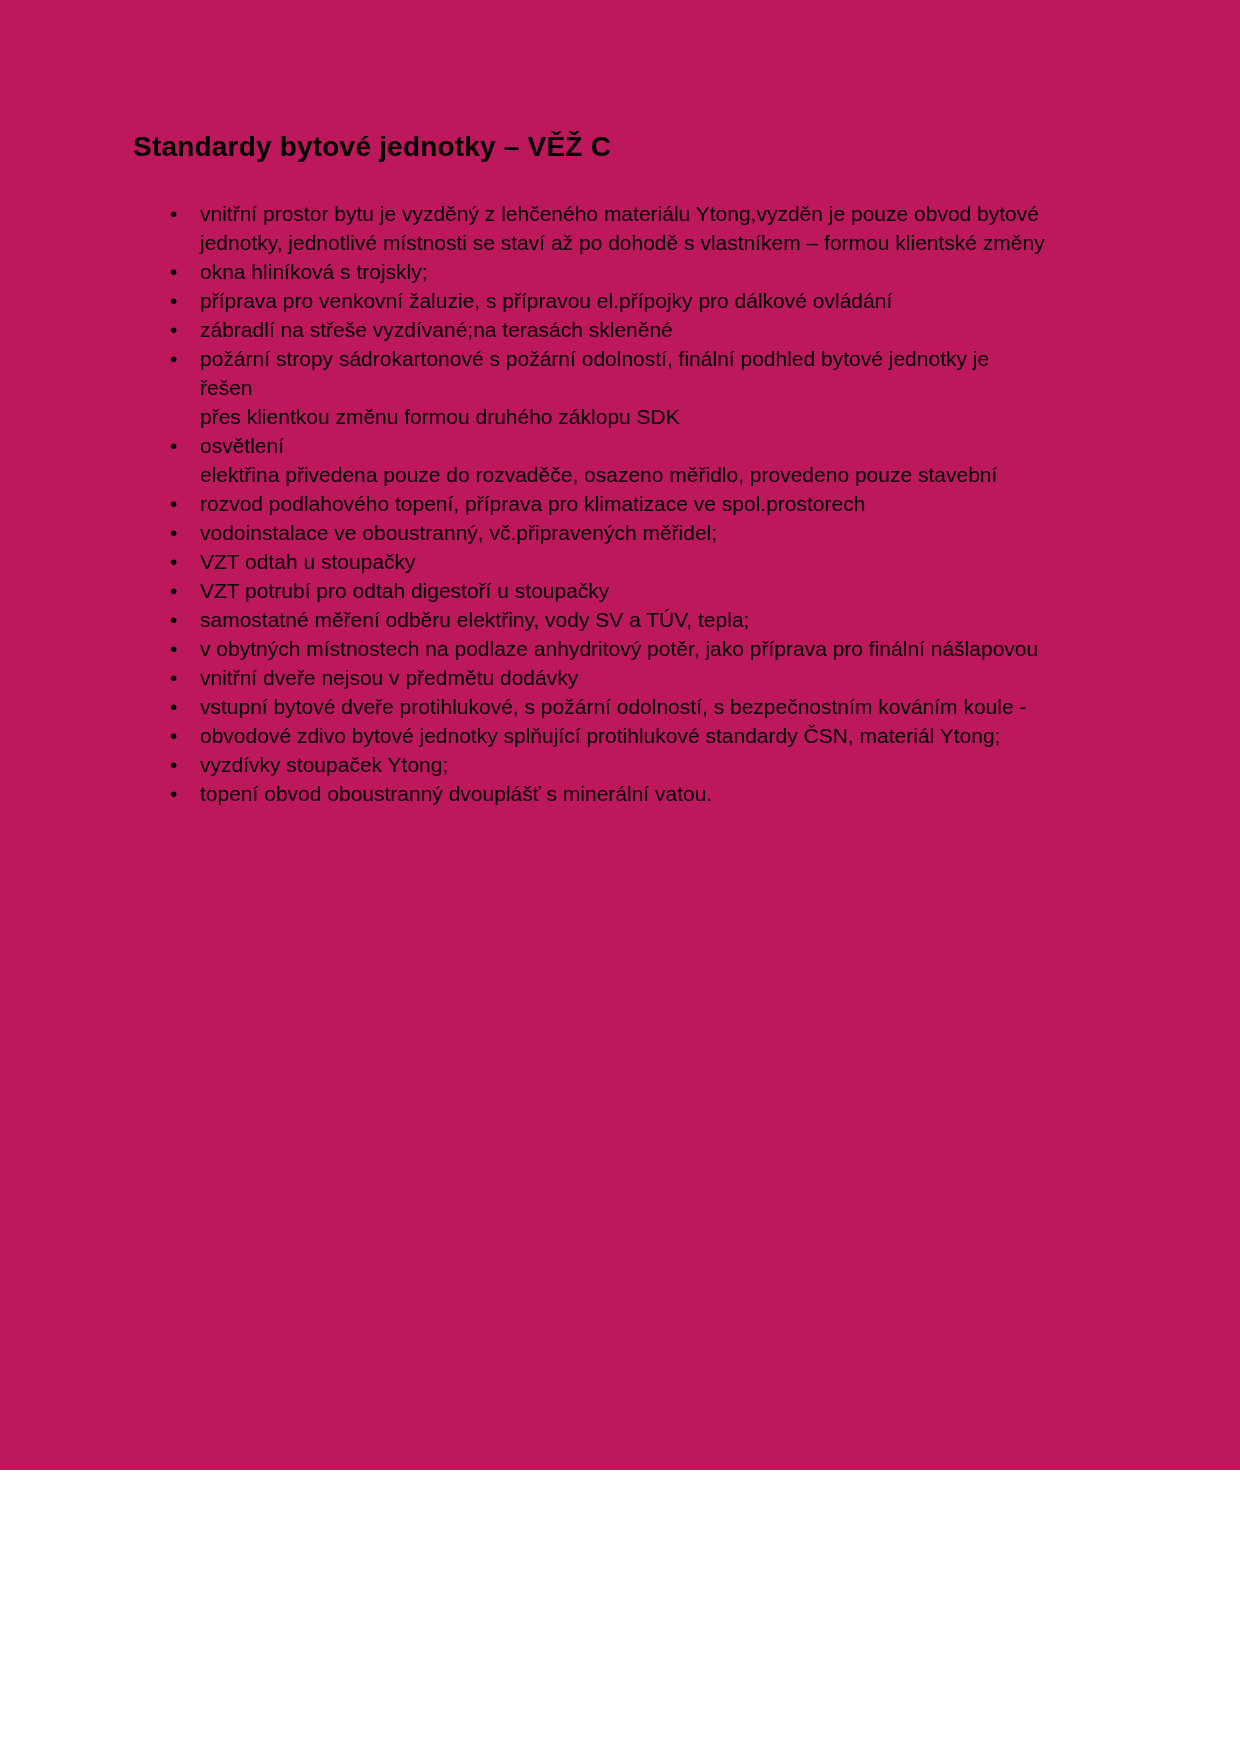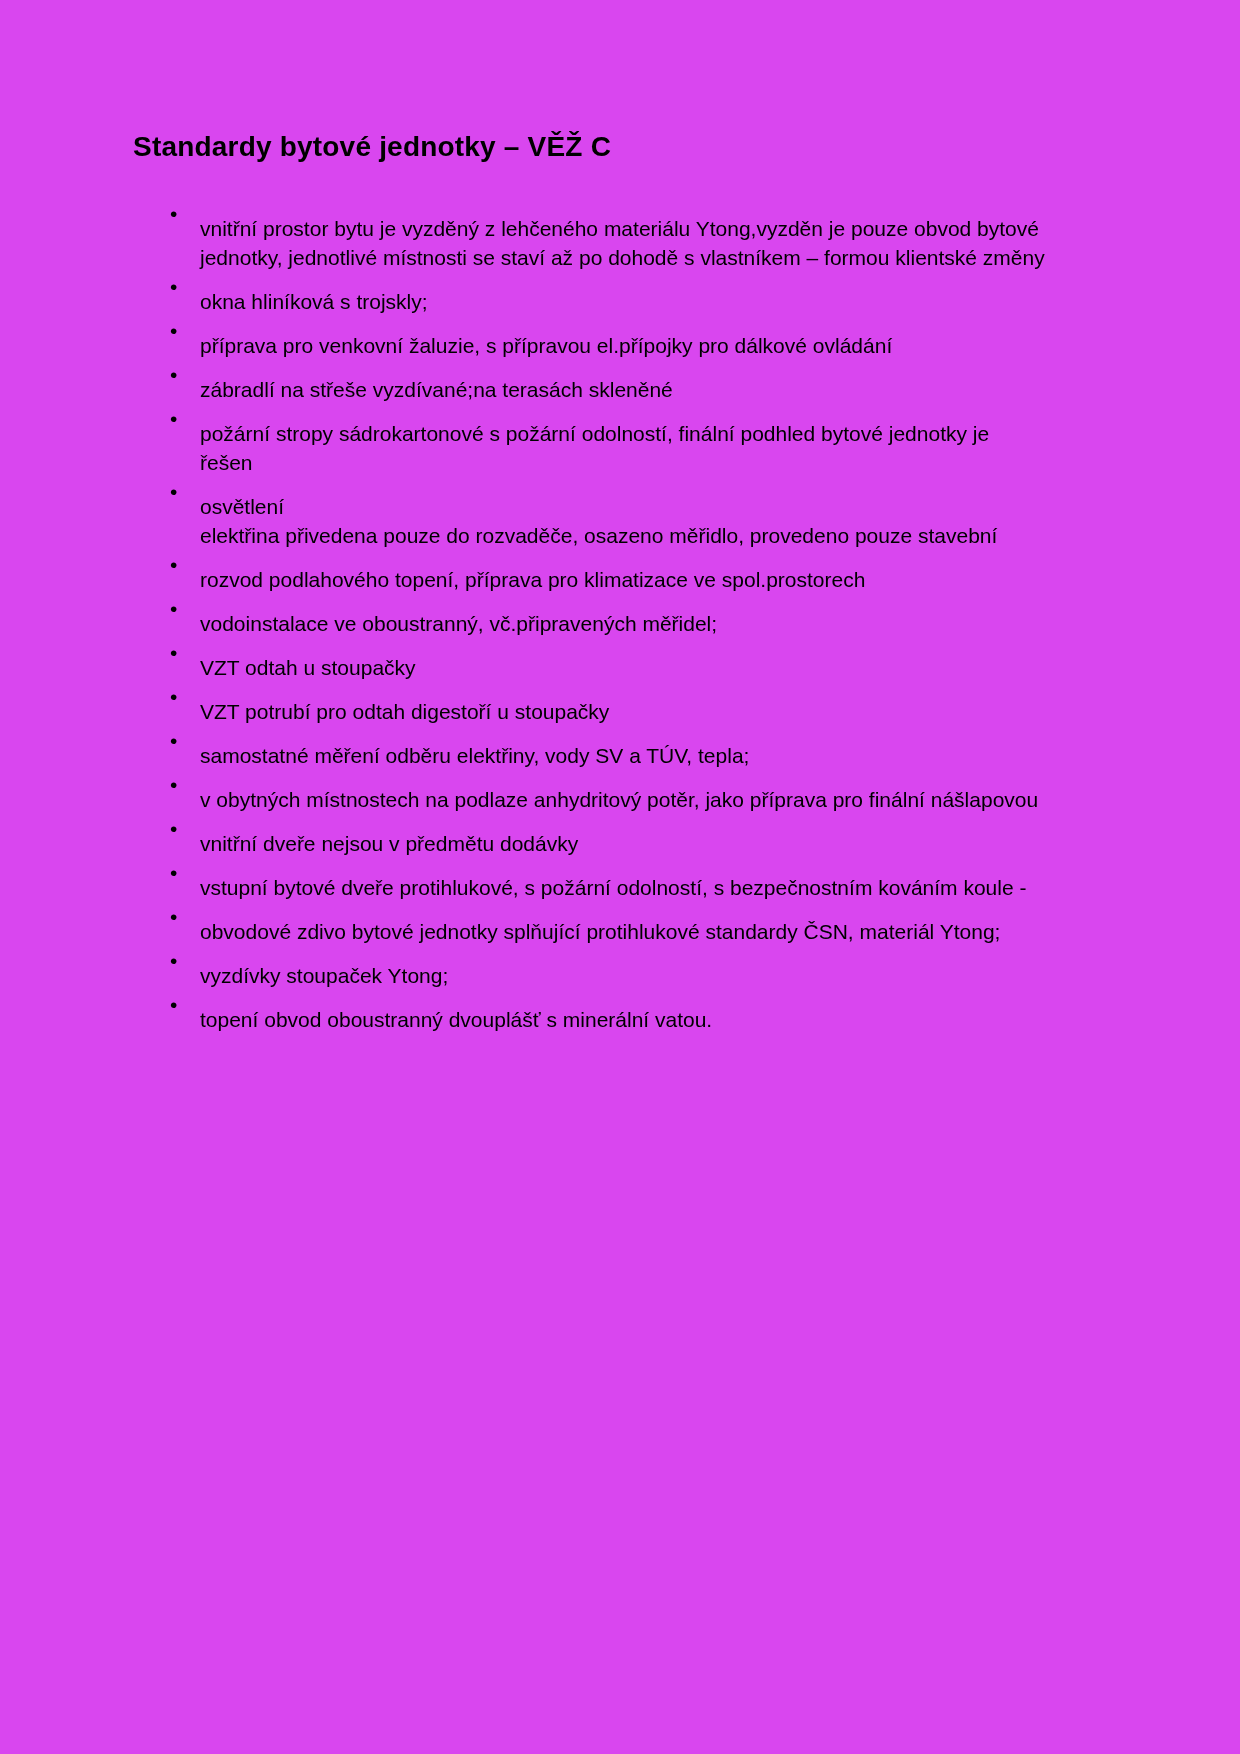--- a/index.html
+++ b/index.html
@@ -3,22 +3,22 @@
 <meta charset="utf-8">
 <style>
   html, body {
     margin: 0;
     padding: 0;
     background: #ffffff;
   }
   .page {
     position: relative;
     width: 1240px;
-    height: 1754px;
-    background: #d946ef;
+    height: 1470px;
+    background: #be185d;
     box-sizing: border-box;
     padding: 131px 130px 0 133px;
     font-family: "Liberation Sans", sans-serif;
     color: #000000;
     overflow: hidden;
   }
   .doc-title {
     font-size: 28px;
     line-height: 32px;
     font-weight: 700;
@@ -41,21 +41,20 @@
     flex: 0 0 30px;
     width: 30px;
     font-size: 21px;
     line-height: 29px;
     user-select: none;
   }
   .bullet-text {
     flex: 1 1 auto;
     font-size: 21px;
     line-height: 29px;
-    margin-top: 15px;
   }
   .bullet-line {
     display: block;
   }
 </style>
 </head>
 <body>
 
 <div class="page">
   <h1 class="doc-title">Standardy bytové jednotky – VĚŽ C</h1>
@@ -82,20 +81,21 @@
       <li>
         <span class="bullet-marker">•</span>
         <span class="bullet-text">
           <span class="bullet-line">zábradlí na střeše vyzdívané;na terasách skleněné</span>
         </span>
       </li>
       <li>
         <span class="bullet-marker">•</span>
         <span class="bullet-text">
           <span class="bullet-line">požární stropy sádrokartonové s požární odolností, finální podhled bytové jednotky je řešen</span>
+          <span class="bullet-line">přes klientkou změnu formou druhého záklopu SDK</span>
         </span>
       </li>
       <li>
         <span class="bullet-marker">•</span>
         <span class="bullet-text">
           <span class="bullet-line">osvětlení</span>
           <span class="bullet-line">elektřina přivedena pouze do rozvaděče, osazeno měřidlo, provedeno pouze stavební</span>
         </span>
       </li>
       <li>

